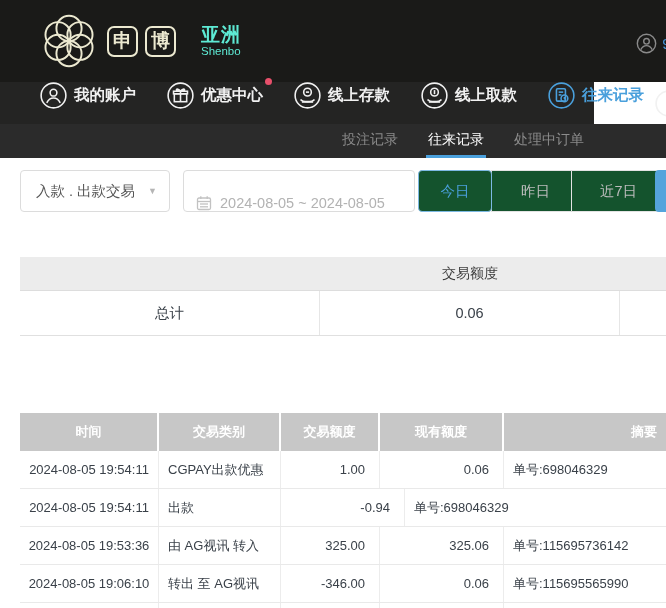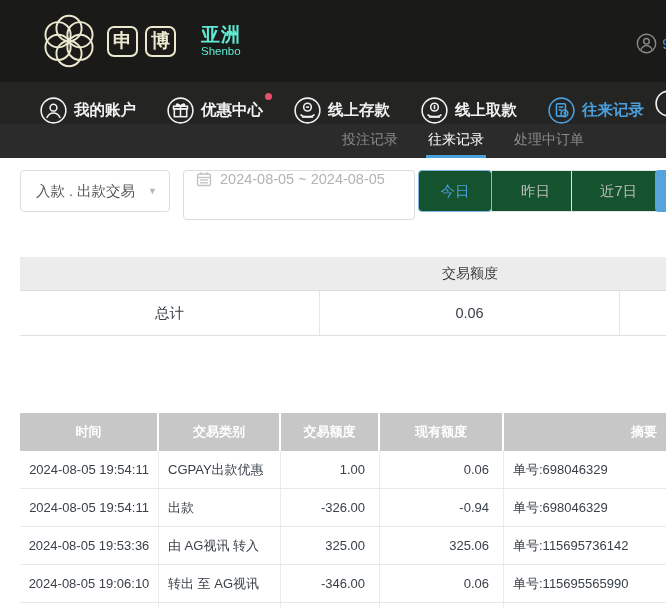--- a/index.html
+++ b/index.html
@@ -13,44 +13,44 @@
   .logo-box { width:31px; height:31px; border:2px solid #ece9d0; border-radius:7px; color:#ece9d0;
               font-size:19px; font-weight:bold; display:flex; align-items:center; justify-content:center; }
   .logo-text { color:#5eead4; line-height:1.05; margin-left:18px; }
   .logo-text .cn { font-size:19px; font-weight:bold; letter-spacing:1px; }
   .logo-text .en { font-size:11.5px; }
   .userarea { position:absolute; right:-12px; top:33px; display:flex; align-items:center; gap:5px; cursor:pointer; }
   .userarea svg { width:21px; height:21px; }
   .username { color:#4693d6; font-size:15px; }
 
   
-  .navbar { position:absolute; left:0; top:82px; width:666px; height:42px; background:#242423;
-            display:flex; align-items:flex-end; padding-left:40px; gap:31px; }
+  .navbar { position:absolute; left:0; top:82px; width:594px; height:42px; background:#242423;
+            display:flex; align-items:flex-start; padding-left:40px; gap:31px; }
   .nav-item { display:flex; align-items:center; gap:7px; color:#f1f1f1; font-size:15.5px; font-weight:bold;
               position:relative; cursor:pointer; white-space:nowrap; flex:0 0 auto; }
   .nav-item svg { width:27px; height:27px; }
   .nav-item.active { color:#4aa0dc; }
   .nav-item .dot { position:absolute; top:-4px; right:-9px; width:7px; height:7px; border-radius:50%; background:#e8506b; }
   .nav-partial { position:absolute; left:655px; top:90px; width:27px; height:27px; }
 
   
   .tabbar { position:absolute; left:0; top:124px; width:666px; height:34px; background:#2b2b2b; }
   .tabs { position:absolute; left:340px; top:0; height:34px; display:flex; gap:26px; }
   .tab { height:34px; display:flex; align-items:center; font-size:14px; color:#8b8b8b; cursor:pointer;
          border-bottom:3px solid transparent; padding:0 2px; }
   .tab.active { color:#ffffff; border-bottom-color:#4aa0dc; }
 
   
   .filters { position:absolute; left:0; top:170px; width:666px; height:42px; }
   .select { position:absolute; left:20px; top:0; width:150px; height:42px; border:1px solid #dcdcdc; border-radius:4px;
             background:#fff; display:flex; align-items:center; padding:0 12px 0 15px; cursor:pointer; }
   .select .sel-label { font-size:14.5px; color:#555; flex:1; white-space:nowrap; }
   .select .caret { font-size:9px; color:#b5b5b5; }
-  .datefield { position:absolute; left:183px; top:0; width:232px; height:50px; border:1px solid #dcdcdc; border-radius:4px;
-               background:#fff; display:flex; align-items:flex-start; gap:8px; padding:0 10px 0 12px; cursor:pointer; }
+  .datefield { position:absolute; left:183px; top:0; width:232px; height:42px; border:1px solid #dcdcdc; border-radius:4px;
+               background:#fff; display:flex; align-items:flex-end; gap:8px; padding:0 10px 0 12px; cursor:pointer; }
   .datefield svg { width:16px; height:16px; }
   .datefield .date-text { font-size:14.5px; color:#b3b3b3; white-space:nowrap; }
   .btngroup { position:absolute; left:418px; top:0; height:42px; display:flex; }
   .qbtn { height:42px; background:#14532d; border:1px solid #e3e3e3; color:#bcbcbc; font-size:14.5px;
           display:flex; align-items:center; justify-content:center; cursor:pointer; margin-left:-1px; }
   .qbtn:first-child { margin-left:0; border-radius:4px 0 0 4px; }
   .qbtn:last-child { border-radius:0 4px 4px 0; }
   .qbtn.active { border-color:#7db9e3; color:#4aa0dc; position:relative; z-index:2; border-radius:4px; }
   .blue-partial { position:absolute; left:655px; top:0; width:26px; height:42px; background:#55a4dc; border-radius:4px; cursor:pointer; }
 
@@ -228,21 +228,20 @@
         <div class="trow tbody-row">
           <div class="tcell w0 a-center">2024-08-05 19:54:11</div>
           <div class="tcell w1 a-left">CGPAY出款优惠</div>
           <div class="tcell w2 a-right">1.00</div>
           <div class="tcell w3 a-right">0.06</div>
           <div class="tcell w4 a-left">单号:698046329</div>
         </div>
         <div class="trow tbody-row">
           <div class="tcell w0 a-center">2024-08-05 19:54:11</div>
           <div class="tcell w1 a-left">出款</div>
-          <div class="tcell w2 a-right">-326.00</div>
           <div class="tcell w3 a-right">-0.94</div>
           <div class="tcell w4 a-left">单号:698046329</div>
         </div>
         <div class="trow tbody-row">
           <div class="tcell w0 a-center">2024-08-05 19:53:36</div>
           <div class="tcell w1 a-left">由 AG视讯 转入</div>
           <div class="tcell w2 a-right">325.00</div>
           <div class="tcell w3 a-right">325.06</div>
           <div class="tcell w4 a-left">单号:115695736142</div>
         </div>

